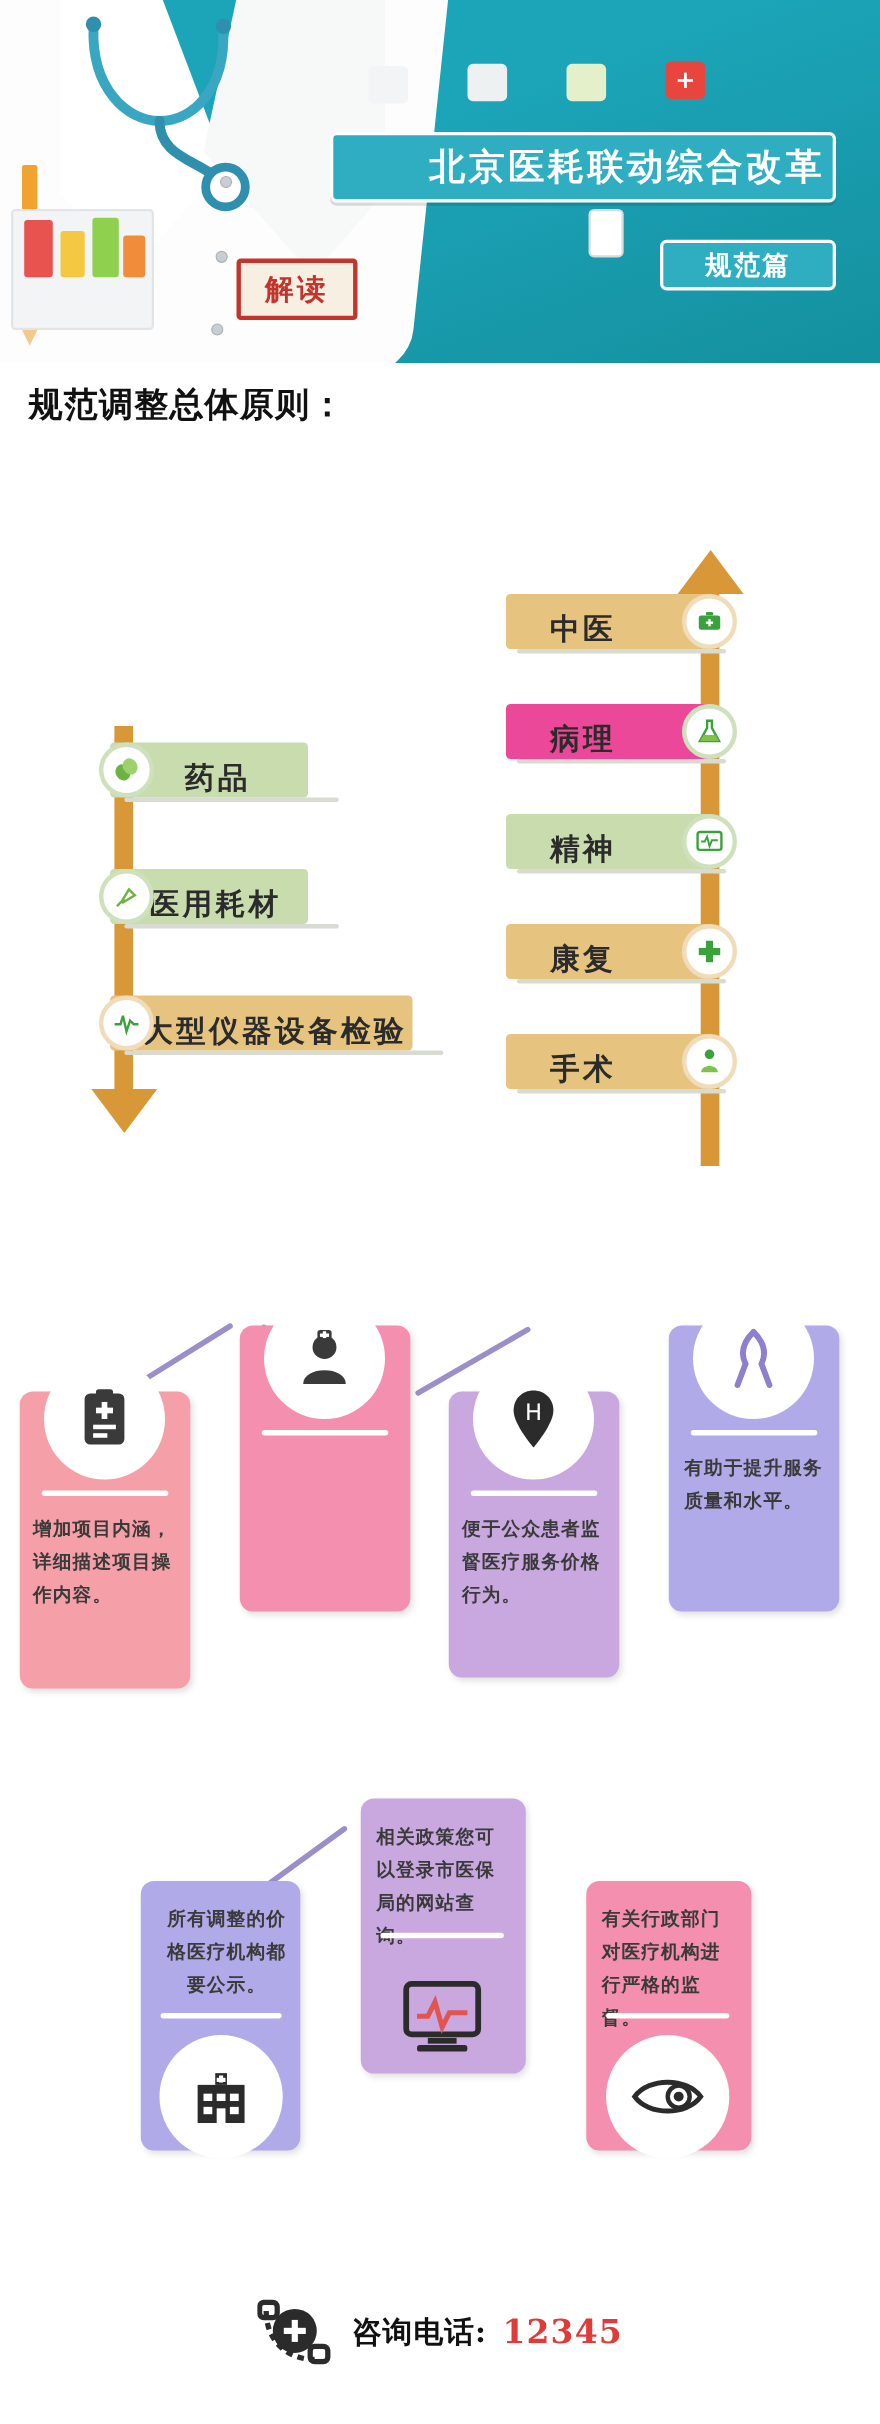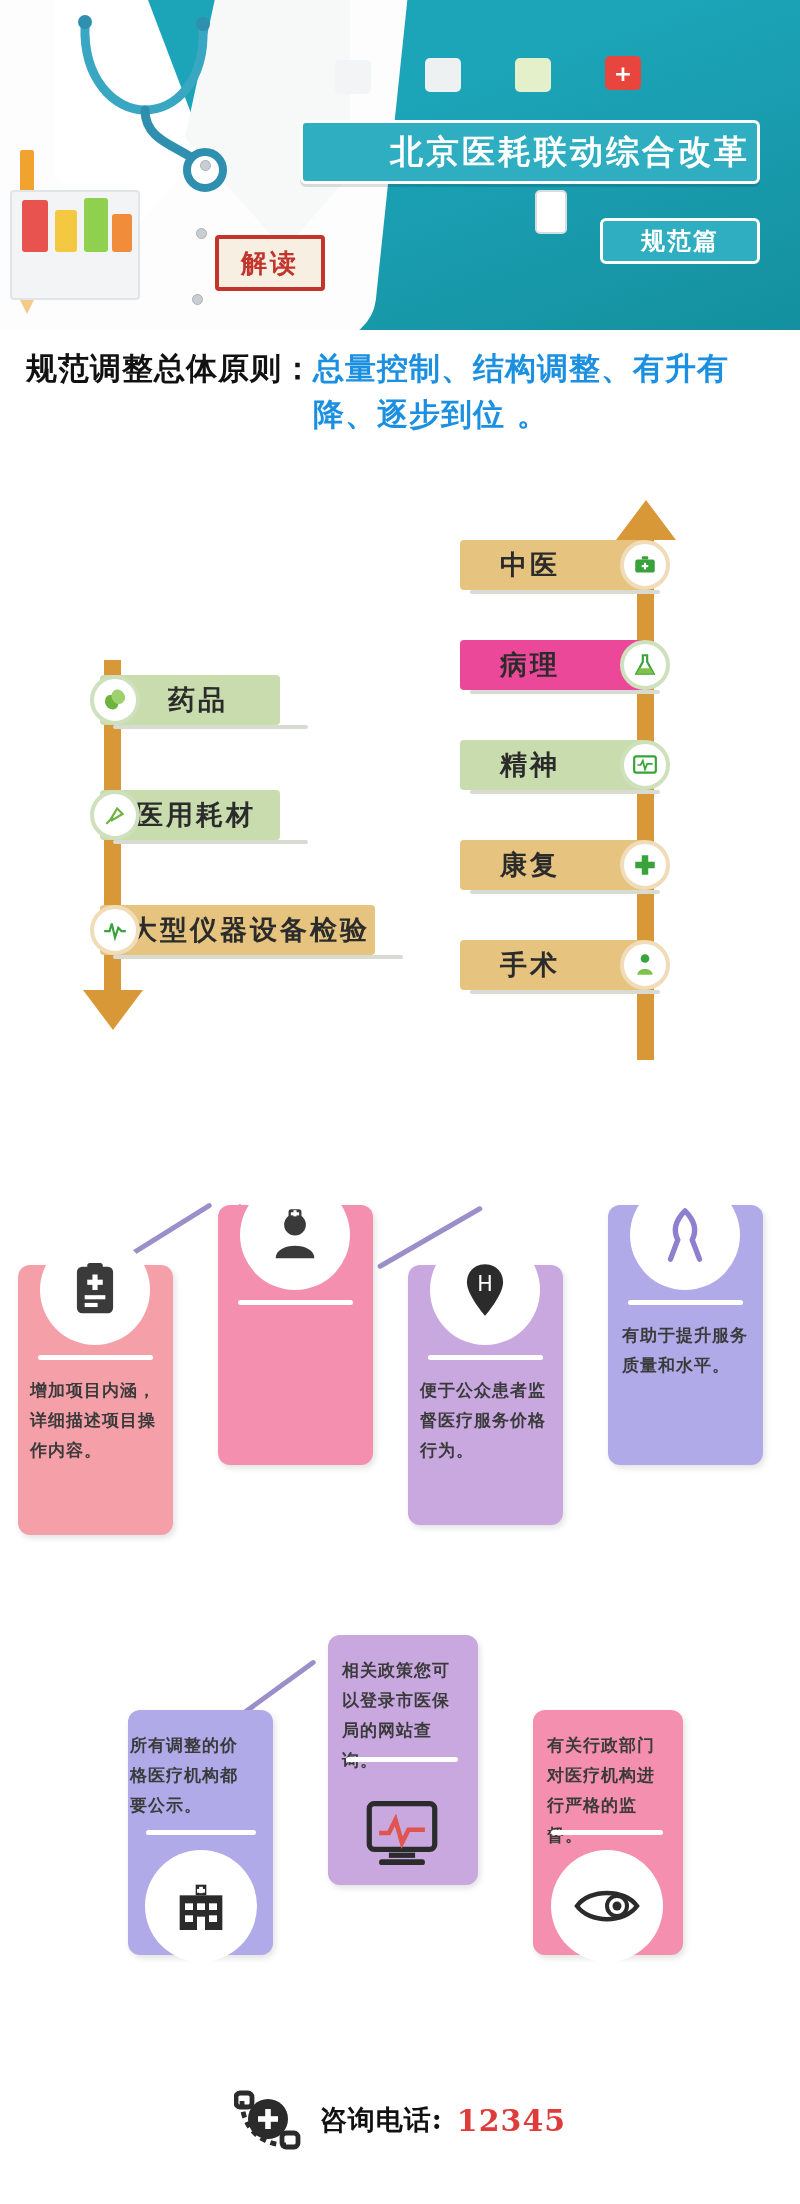--- a/index.html
+++ b/index.html
@@ -223,21 +223,21 @@
     border-left: 30px solid transparent;
     border-right: 30px solid transparent;
     border-bottom: 40px solid #d89838;
   }
 
   .bar {
     position: absolute;
     height: 50px;
     border-radius: 4px;
     display: flex;
-    align-items: center;
+    align-items: flex-end;
   }
   .bar-label {
     font-size: 27px;
     font-weight: 700;
     color: #2b2b2b;
     letter-spacing: 3px;
     font-family: "DejaVu Serif", "Liberation Serif", serif;
     white-space: nowrap;
   }
   .bar-under {
@@ -362,21 +362,20 @@
 
     <div class="stamp">
       <span>解读</span>
     </div>
   </div>
 
   <div class="principle">
     <div class="principle-row">
       <div class="principle-label">规范调整总体原则</div>
       <div class="principle-colon">：</div>
-      <div class="principle-value">总量控制、结构调整、有升有降、逐步到位 。</div>
     </div>
   </div>
 
   <div class="arrows">
 
     <div class="shaft-down"></div>
     <div class="head-down"></div>
 
     <div class="shaft-up"></div>
     <div class="head-up"></div>
@@ -521,21 +520,21 @@
     <div style="position:absolute; left:628px; top:125px; width:115px; height:5px; background:#fff; border-radius:3px;"></div>
     <div class="card-text" style="left:622px; top:145px; width:130px;">有助于提升服务质量和水平。</div>
   </div>
 
   <div class="lowrow">
 
     <div class="connector" style="left:210px; top:130px; width:130px; transform:rotate(-36deg);"></div>
     <div class="connector" style="left:348px; top:55px; width:140px; transform:rotate(34deg);"></div>
 
     <div class="card" style="left:128px; top:105px; width:145px; height:245px; background:#b0aae8;"></div>
-    <div class="card-text" style="left:130px; top:125px; width:120px;">所有调整的价格医疗机构都要公示。</div>
+    <div class="card-text" style="left:146px; top:125px; width:120px;text-align:center;">所有调整的价格医疗机构都要公示。</div>
     <div style="position:absolute; left:146px; top:225px; width:110px; height:5px; background:#fff; border-radius:3px;"></div>
     <div class="card-bubble" style="left:145px; top:245px; width:112px; height:112px;">
       <svg width="64" height="64" viewBox="0 0 24 24">
           <rect x="4" y="8" width="16" height="13" fill="#2b2b2b"></rect>
           <rect x="10" y="4" width="4" height="4" fill="#2b2b2b"></rect>
           <rect x="11.3" y="4.8" width="1.4" height="2.4" fill="#fff"></rect>
           <rect x="10.5" y="5.6" width="3" height="1.4" fill="#fff"></rect>
           <rect x="6" y="11" width="3" height="2.5" fill="#fff"></rect>
           <rect x="10.5" y="11" width="3" height="2.5" fill="#fff"></rect>
           <rect x="15" y="11" width="3" height="2.5" fill="#fff"></rect>

